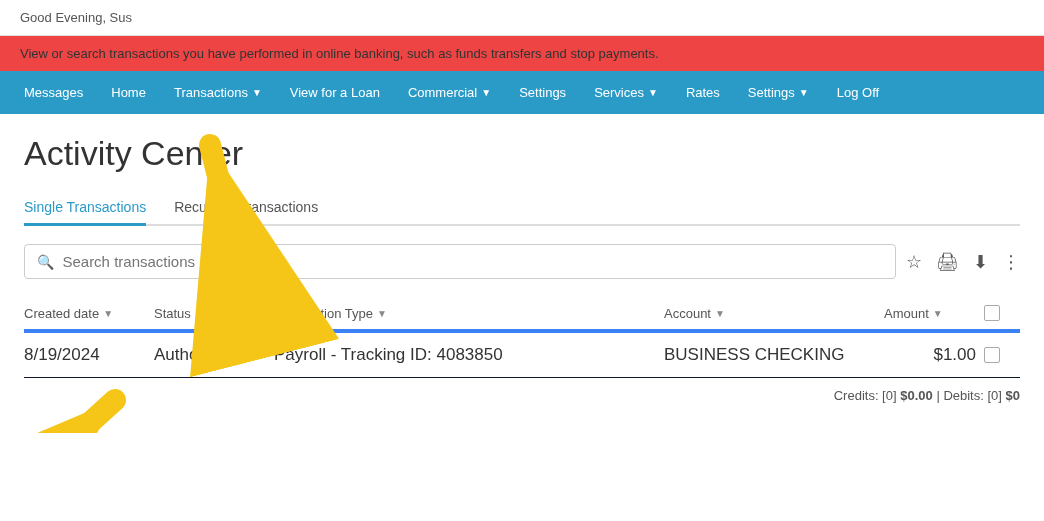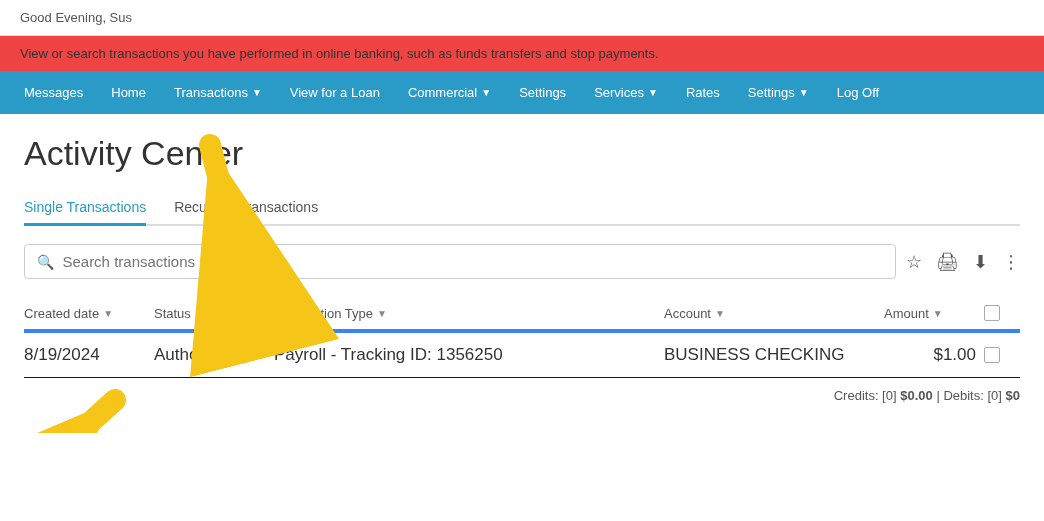--- a/index.html
+++ b/index.html
@@ -294,21 +294,21 @@
         <span class="sort-arrow">▼</span>
       </div>
       <div class="table-header-cell">
         <div class="checkbox"></div>
       </div>
     </div>
 
     <div class="table-row">
       <div class="table-cell">8/19/2024</div>
       <div class="table-cell">Authorized</div>
-      <div class="table-cell">Payroll - Tracking ID: 1356250</div>
+      <div class="table-cell">Payroll - Tracking ID: 4083850</div>
       <div class="table-cell">BUSINESS CHECKING</div>
       <div class="table-cell amount-cell">$1.00</div>
       <div class="table-cell">
         <div class="checkbox"></div>
       </div>
     </div>
 
     <div class="table-footer">
       <span>Credits: [0]</span>
       <span class="bold">$0.00</span>

